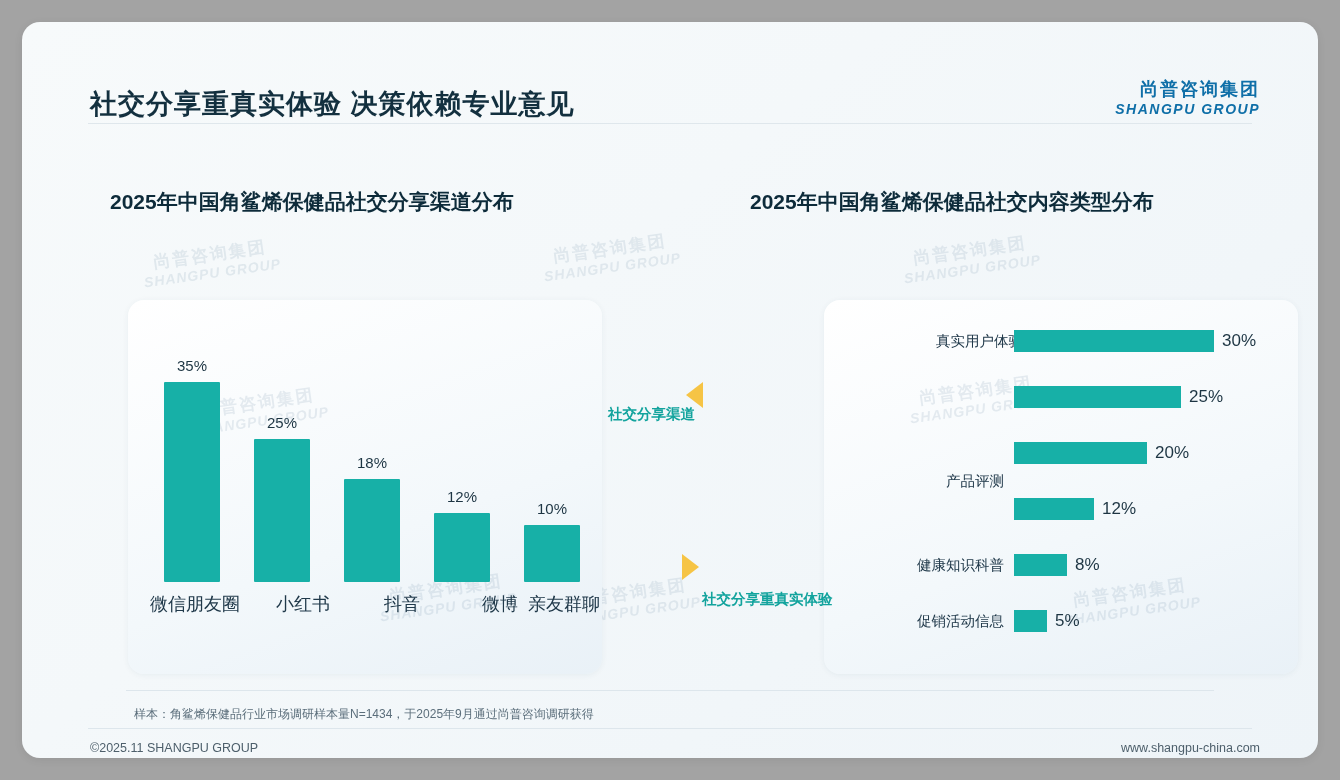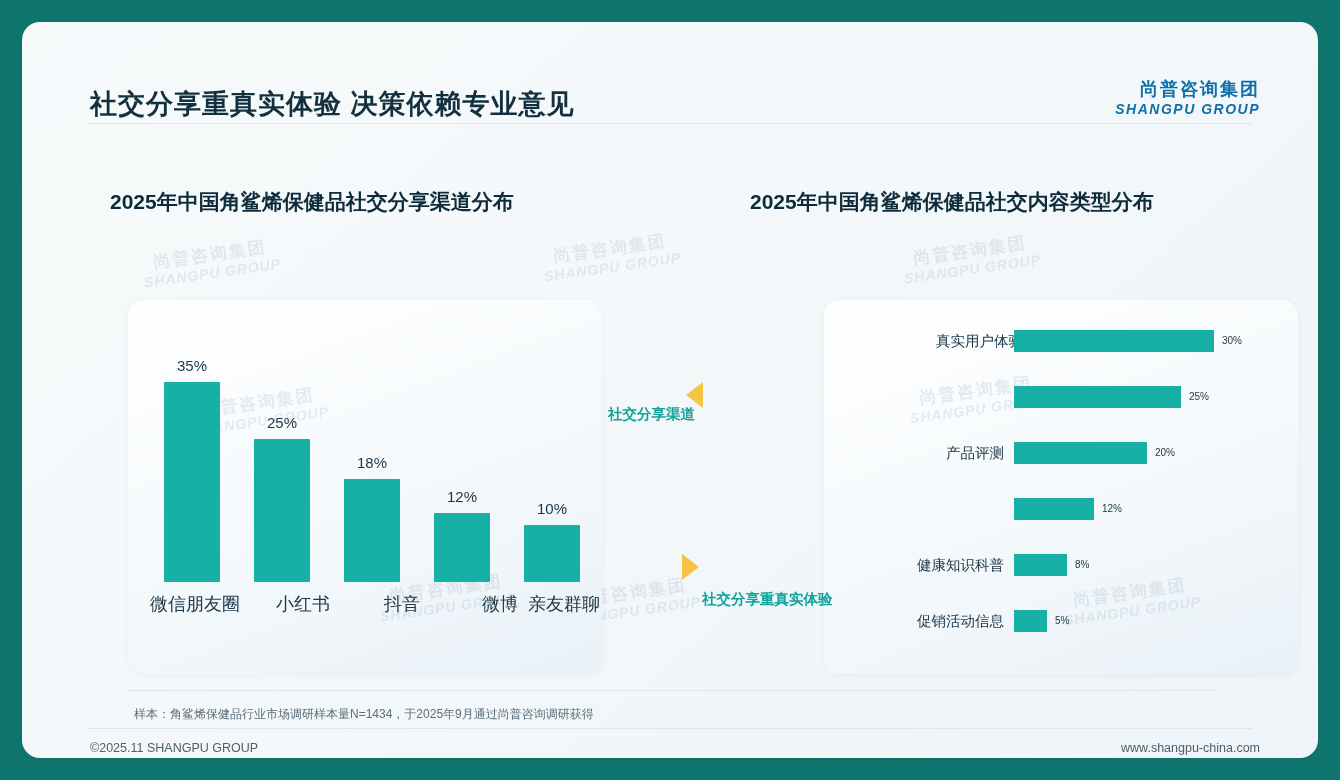--- a/index.html
+++ b/index.html
@@ -5,21 +5,21 @@
   html, body {
     margin: 0;
     padding: 0;
     background: #ffffff;
     font-family: "Liberation Sans", sans-serif;
   }
   #root {
     position: relative;
     width: 1340px;
     height: 780px;
-    background: #0f766e;
+    background: #a3a3a3;
     overflow: hidden;
   }
   .slide {
     position: absolute;
     left: 22px;
     top: 22px;
     width: 1296px;
     height: 736px;
     background: linear-gradient(140deg, #f7fafb 0%, #f4f8fa 40%, #eef4f8 100%);
     border-radius: 18px;
@@ -155,21 +155,21 @@
   .bar {
     position: absolute;
     left: 190px;
     top: 2px;
     height: 22px;
     background: #17b0a7;
   }
   .bar-val {
     position: absolute;
     top: 0;
-    font-size: 10px;
+    font-size: 17px;
     color: #1d3543;
     line-height: 26px;
     white-space: nowrap;
   }
 
   
   .callout-tri {
     position: absolute;
     width: 0; height: 0;
     border-top: 13px solid transparent;
@@ -303,21 +303,21 @@
           <div class="bar-row" style="top: 28px; width: 474px; padding-left: 48px;">
             <div class="bar-lab" style="right: 294px;">真实用户体验分享</div>
             <div class="bar" style="width: 200px; background: rgb(23, 176, 167);"></div>
             <div class="bar-val" style="left: 398px;">30%</div>
           </div>
           <div class="bar-row" style="top: 84px; width: 474px;">
             <div class="bar" style="width: 167px; background: rgb(23, 176, 167);"></div>
             <div class="bar-val" style="left: 365px;">25%</div>
           </div>
           <div class="bar-row" style="top: 140px; width: 474px;">
-            <div class="bar-lab" style="right: 294px;">产品评测</div>
+            <div class="bar-lab" style="right: 294px; margin-top: 28px;">产品评测</div>
             <div class="bar" style="width: 133px; background: rgb(23, 176, 167);"></div>
             <div class="bar-val" style="left: 331px;">20%</div>
           </div>
           <div class="bar-row" style="top: 196px; width: 474px;">
             <div class="bar" style="width: 80px; background: rgb(23, 176, 167);"></div>
             <div class="bar-val" style="left: 278px;">12%</div>
           </div>
           <div class="bar-row" style="top: 252px; width: 474px;">
             <div class="bar-lab" style="right: 294px;">健康知识科普</div>
             <div class="bar" style="width: 53px; background: rgb(23, 176, 167);"></div>

